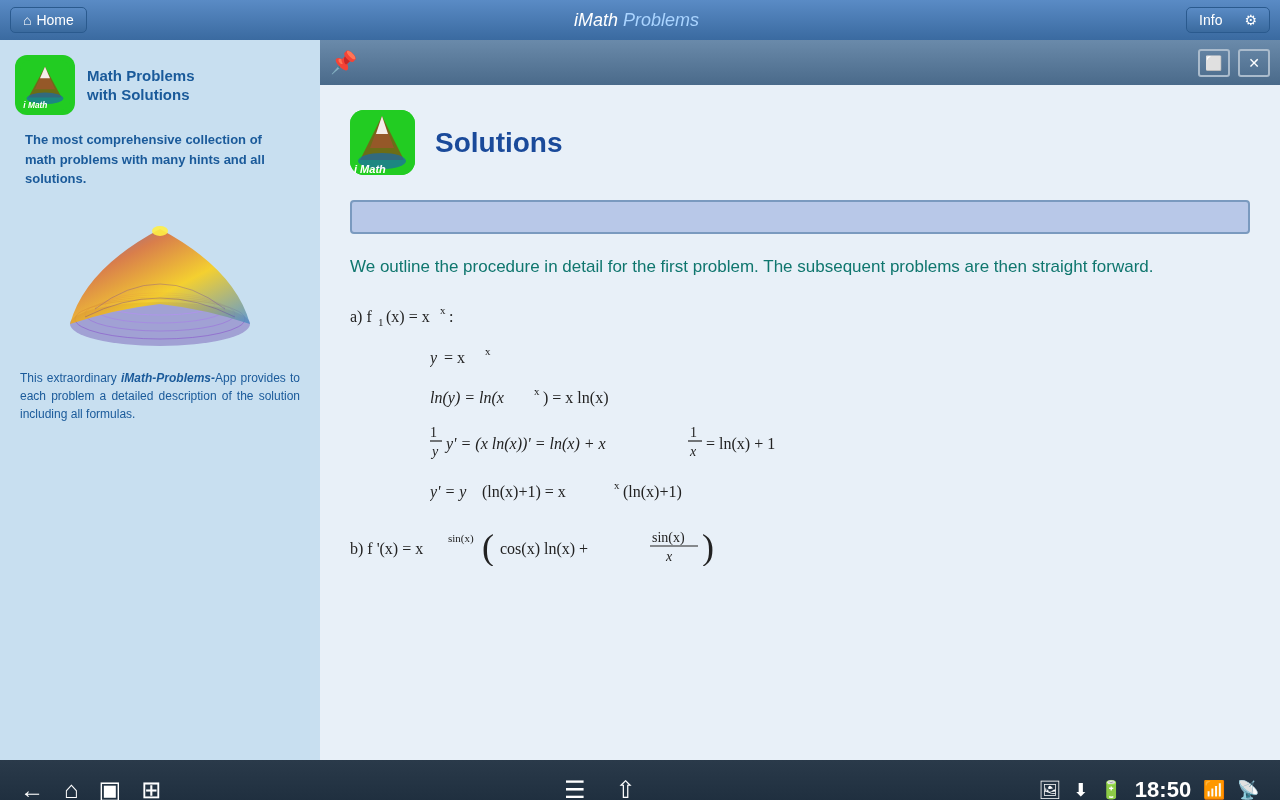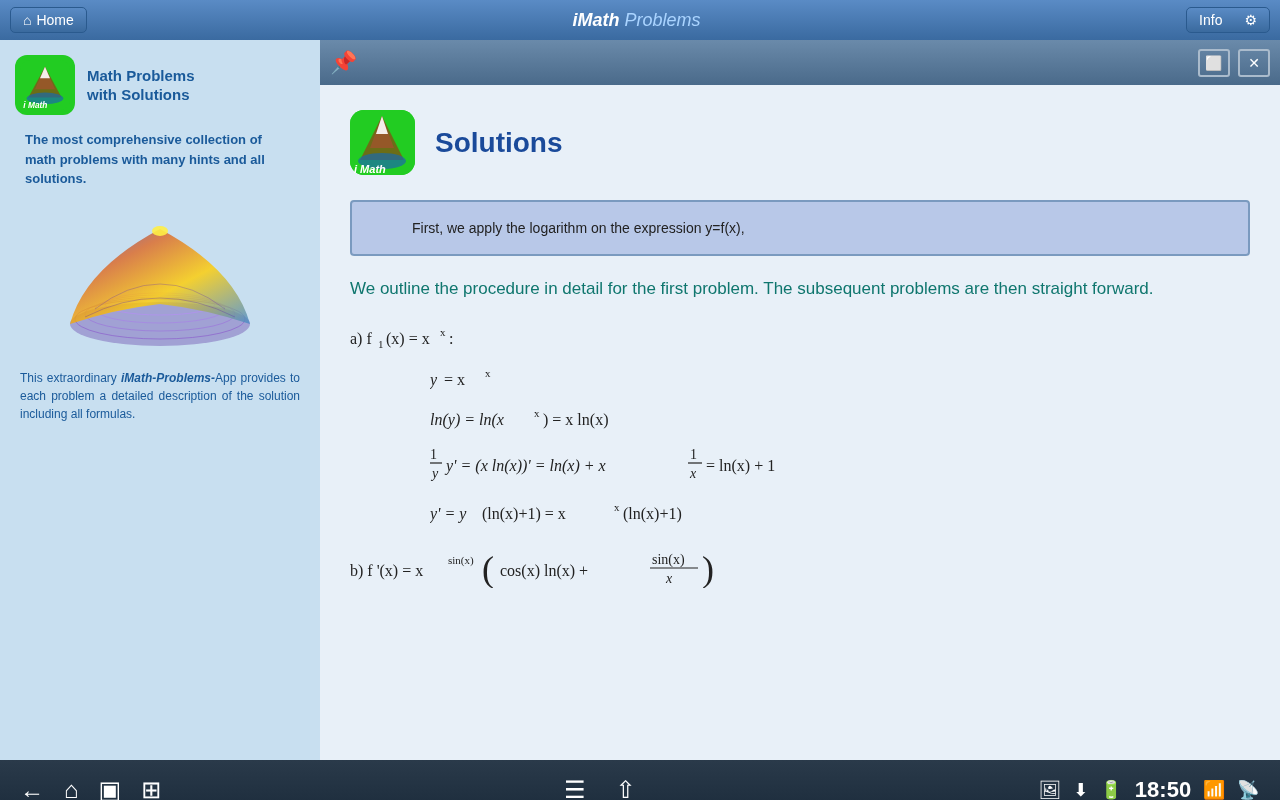--- a/index.html
+++ b/index.html
@@ -24,21 +24,21 @@
       cursor: pointer;
       display: flex;
       align-items: center;
       gap: 5px;
     }
     #app-title {
       color: white;
       font-size: 18px;
       font-weight: normal;
     }
-    #app-title span.imath { font-style: italic; font-weight: bold; }
+    #app-title span.imath { font-style: italic; }
     #app-title span.problems { font-style: italic; color: #aad4ff; }
     #info-button {
       background: linear-gradient(180deg, #5a8bc5 0%, #3a6a9e 100%);
       border: 1px solid #2a5a8e;
       border-radius: 5px;
       color: white;
       padding: 4px 12px;
       font-size: 14px;
       cursor: pointer;
       display: flex;
@@ -342,21 +342,20 @@
             <polygon points="32,6 44,38 20,38" fill="#a0522d" opacity="0.8"></polygon>
             <polygon points="32,6 38,24 26,24" fill="white" opacity="0.9"></polygon>
             <ellipse cx="32" cy="51" rx="24" ry="8" fill="#1a6aaa" opacity="0.7"></ellipse>
             <text x="4" y="63" font-size="11" font-style="italic" fill="white" font-weight="bold">i Math</text>
           </svg>
         </div>
         <div id="solutions-title">Solutions</div>
       </div>
 
       <div id="info-box">
-        <div style="padding-left:40px;">First, we apply the logarithm on the expression y=f(x),</div>
       </div>
 
       <div id="intro-text">We outline the procedure in detail for the first problem. The subsequent problems are then straight forward.</div>
 
       <div class="math-section">
         <div class="math-label">
           <svg width="400" height="30" viewBox="0 0 400 30" xmlns="http://www.w3.org/2000/svg">
             <text x="0" y="22" font-family="serif" font-size="16" fill="#222">a)  f</text>
             <text x="28" y="26" font-family="serif" font-size="11" fill="#222">1</text>
             <text x="36" y="22" font-family="serif" font-size="16" fill="#222">(x) = x</text>

